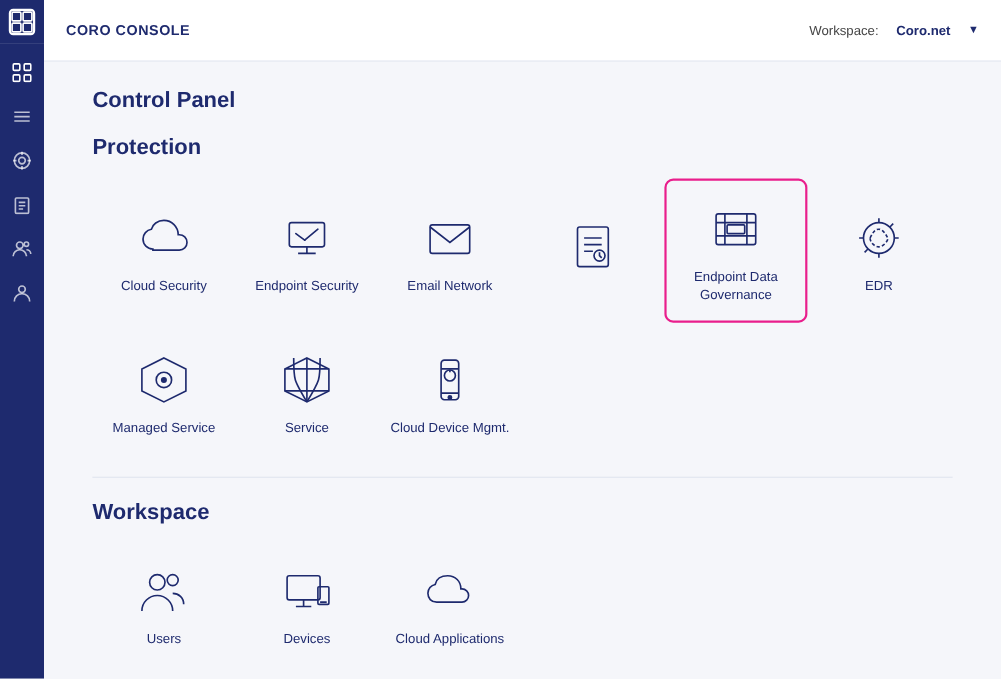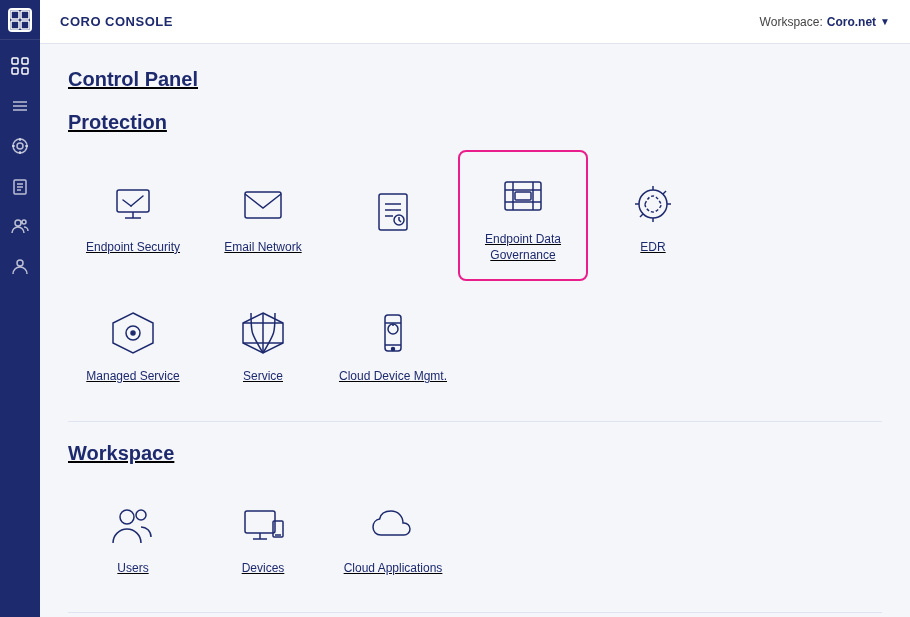--- a/index.html
+++ b/index.html
@@ -45,35 +45,35 @@
       color: rgba(255,255,255,0.7);
       font-size: 16px;
     }
     .sidebar-item-btn.active { color: white; }
 
     
     .main-area { flex: 1; display: flex; flex-direction: column; overflow: hidden; }
 
     
     .header {
-      height: 44px;
+      height: 56px;
       background: white;
       border-bottom: 1px solid #e0e4ef;
       display: flex;
       align-items: center;
       padding: 0 20px;
       justify-content: space-between;
     }
     .header-title { font-size: 13px; font-weight: 600; color: #1e2a6e; letter-spacing: 0.5px; }
-    .header-workspace { font-size: 12px; color: #444; display: flex; align-items: center; gap: 4px; margin-left: 44px; }
+    .header-workspace { font-size: 12px; color: #444; display: flex; align-items: center; gap: 16px; margin-left: 44px; }
     .header-workspace strong { color: #1e2a6e; text-align: center; }
     .chevron-down { font-size: 10px; color: #1e2a6e; }
 
     
-    .content { flex: 1; overflow-y: auto; padding: 24px 28px; background: #f5f6fa; text-decoration: underline; }
+    .content { flex: 1; overflow-y: auto; padding: 24px 44px; background: #f5f6fa; }
     .page-title { font-size: 20px; font-weight: 600; color: #1e2a6e; margin-bottom: 20px; }
 
     .section-title { font-size: 20px; font-weight: 600; color: #1e2a6e; margin-bottom: 16px; }
 
     .section-divider { border: none; border-top: 1px solid #e0e4ef; margin: 20px 0; }
 
     .grid-row {
       display: flex;
       flex-wrap: wrap;
       gap: 0;
@@ -192,20 +192,28 @@
   </div>
 
   <div class="content">
     <div class="page-title">Control Panel</div>
 
     <div>
       <div class="section-title">Protection</div>
 
       <div class="grid-row">
 
+        <div class="tile">
+          <div class="tile-icon">
+            <svg viewBox="0 0 48 48" fill="none" stroke="#1e2a6e" stroke-width="1.5">
+              <path d="M14 34c-5 0-9-4-9-9 0-4.5 3.3-8.2 7.6-8.9C13.6 11.5 18.4 8 24 8c7.2 0 13 5.8 13 13h1c3.9 0 7 3.1 7 7s-3.1 7-7 7H14z"></path>
+            </svg>
+          </div>
+          <span class="tile-label">Cloud Security</span>
+        </div>
 
         <div class="tile">
           <div class="tile-icon">
             <svg viewBox="0 0 48 48" fill="none" stroke="#1e2a6e" stroke-width="1.5">
               <rect x="8" y="10" width="32" height="22" rx="2"></rect>
               <line x1="16" y1="38" x2="32" y2="38"></line>
               <line x1="24" y1="32" x2="24" y2="38"></line>
               <line x1="14" y1="20" x2="22" y2="26" stroke-linecap="round"></line>
               <line x1="22" y1="26" x2="34" y2="16" stroke-linecap="round"></line>
             </svg>

